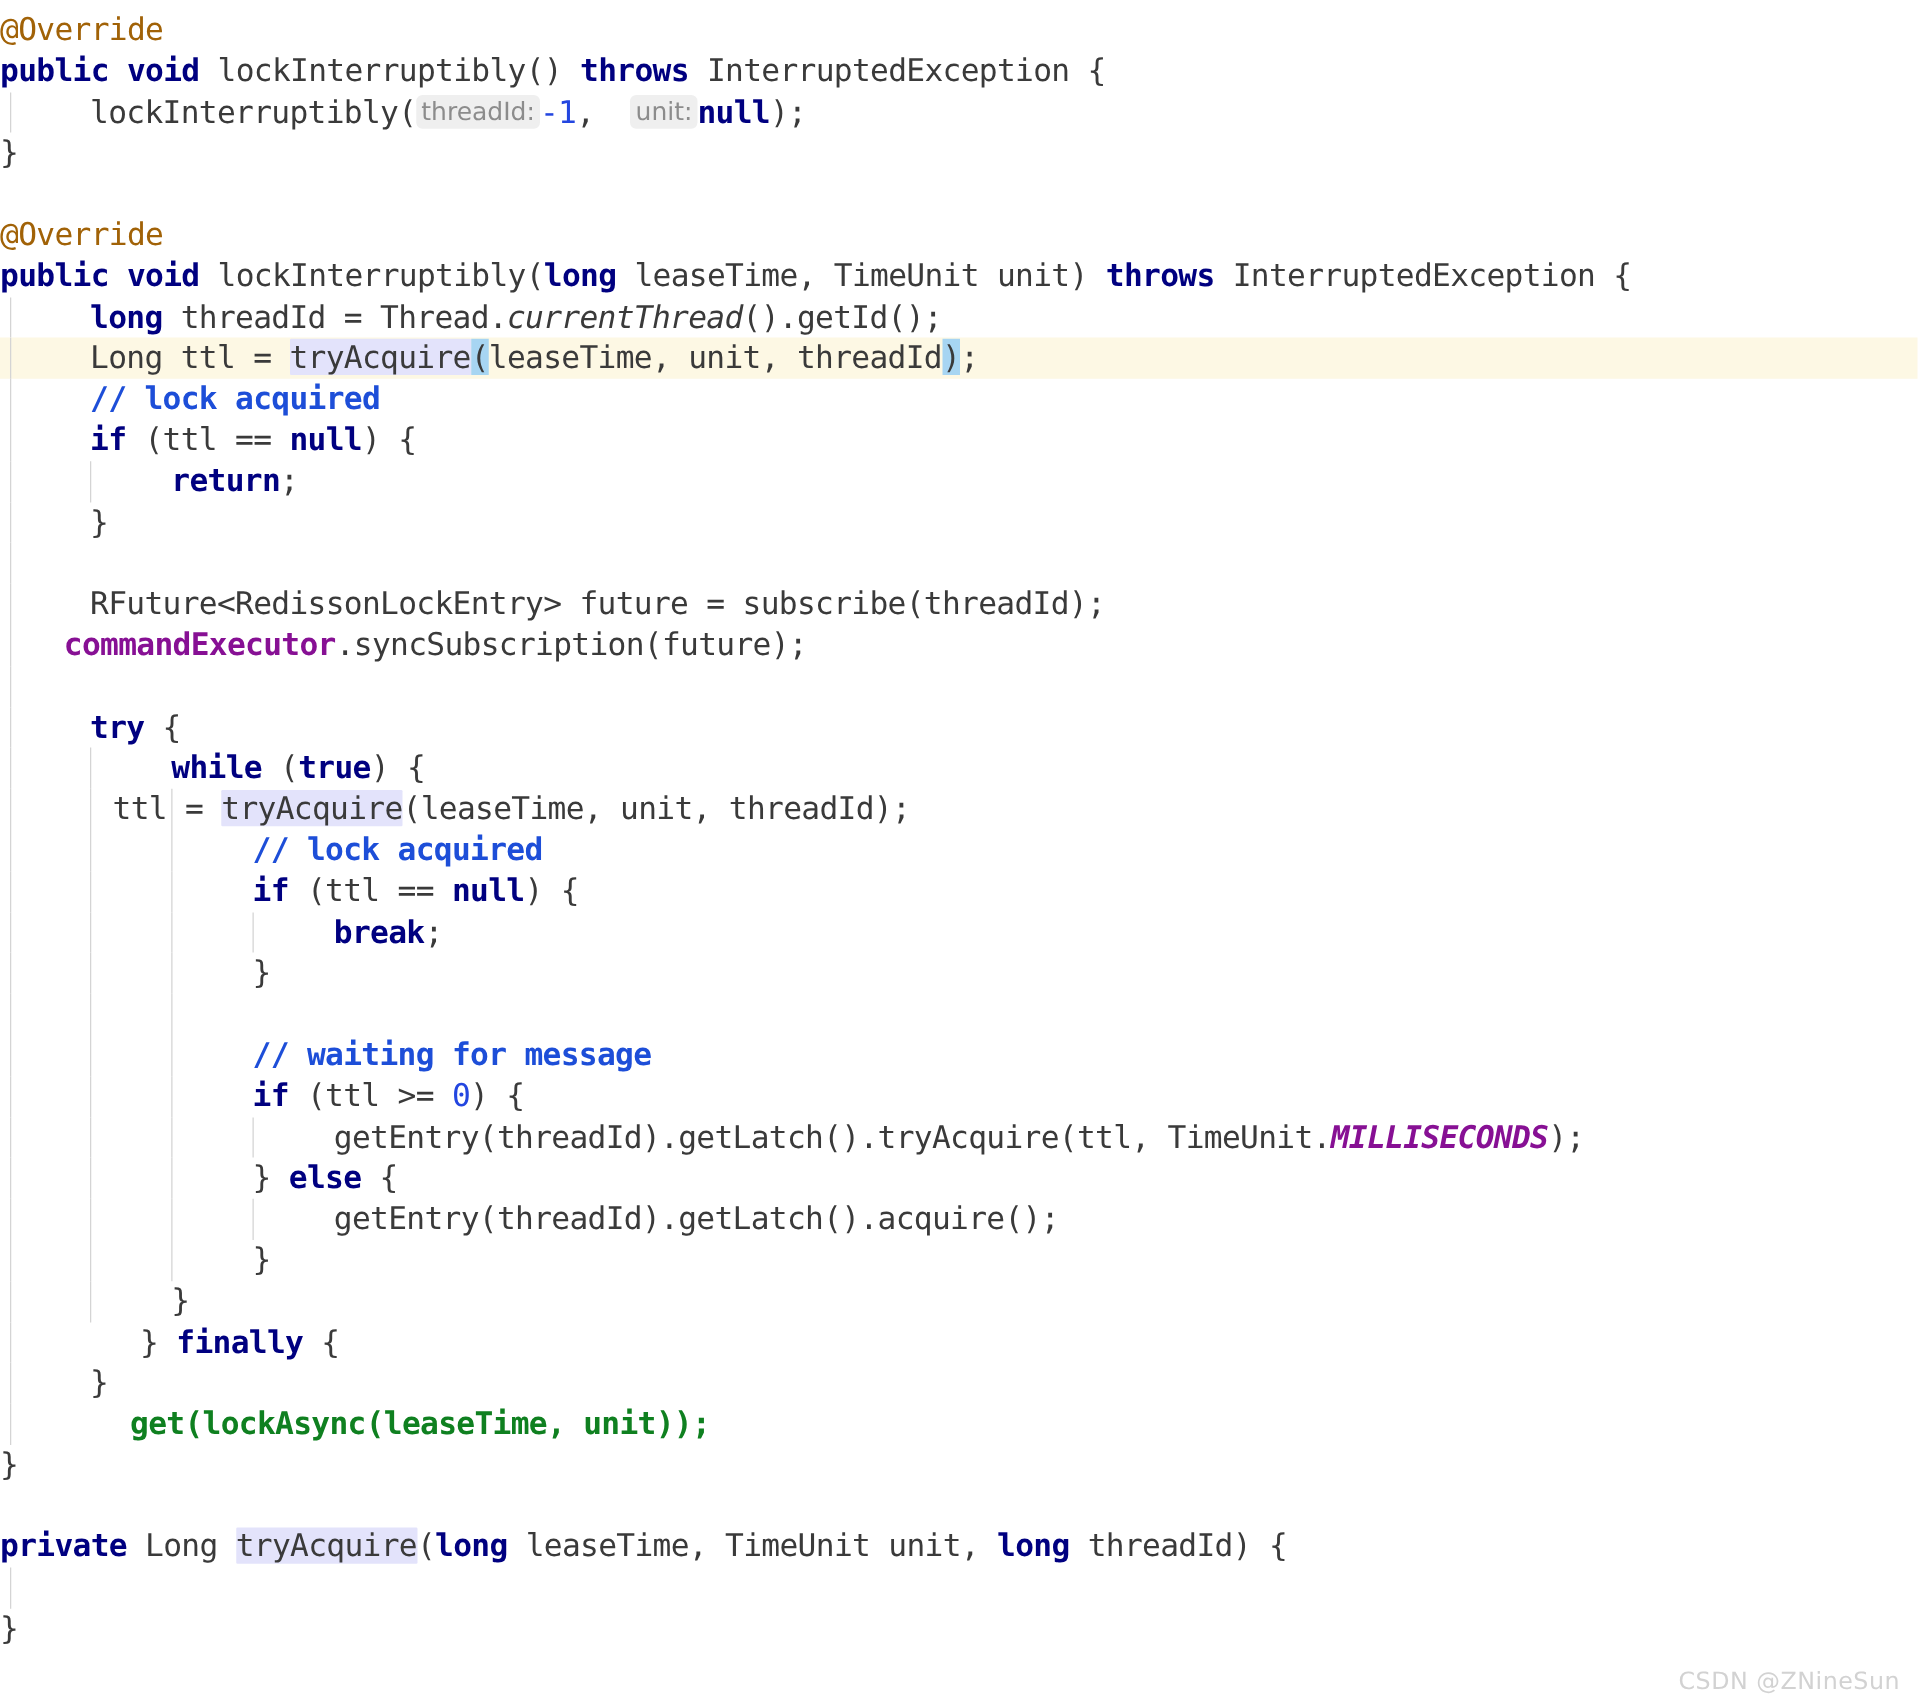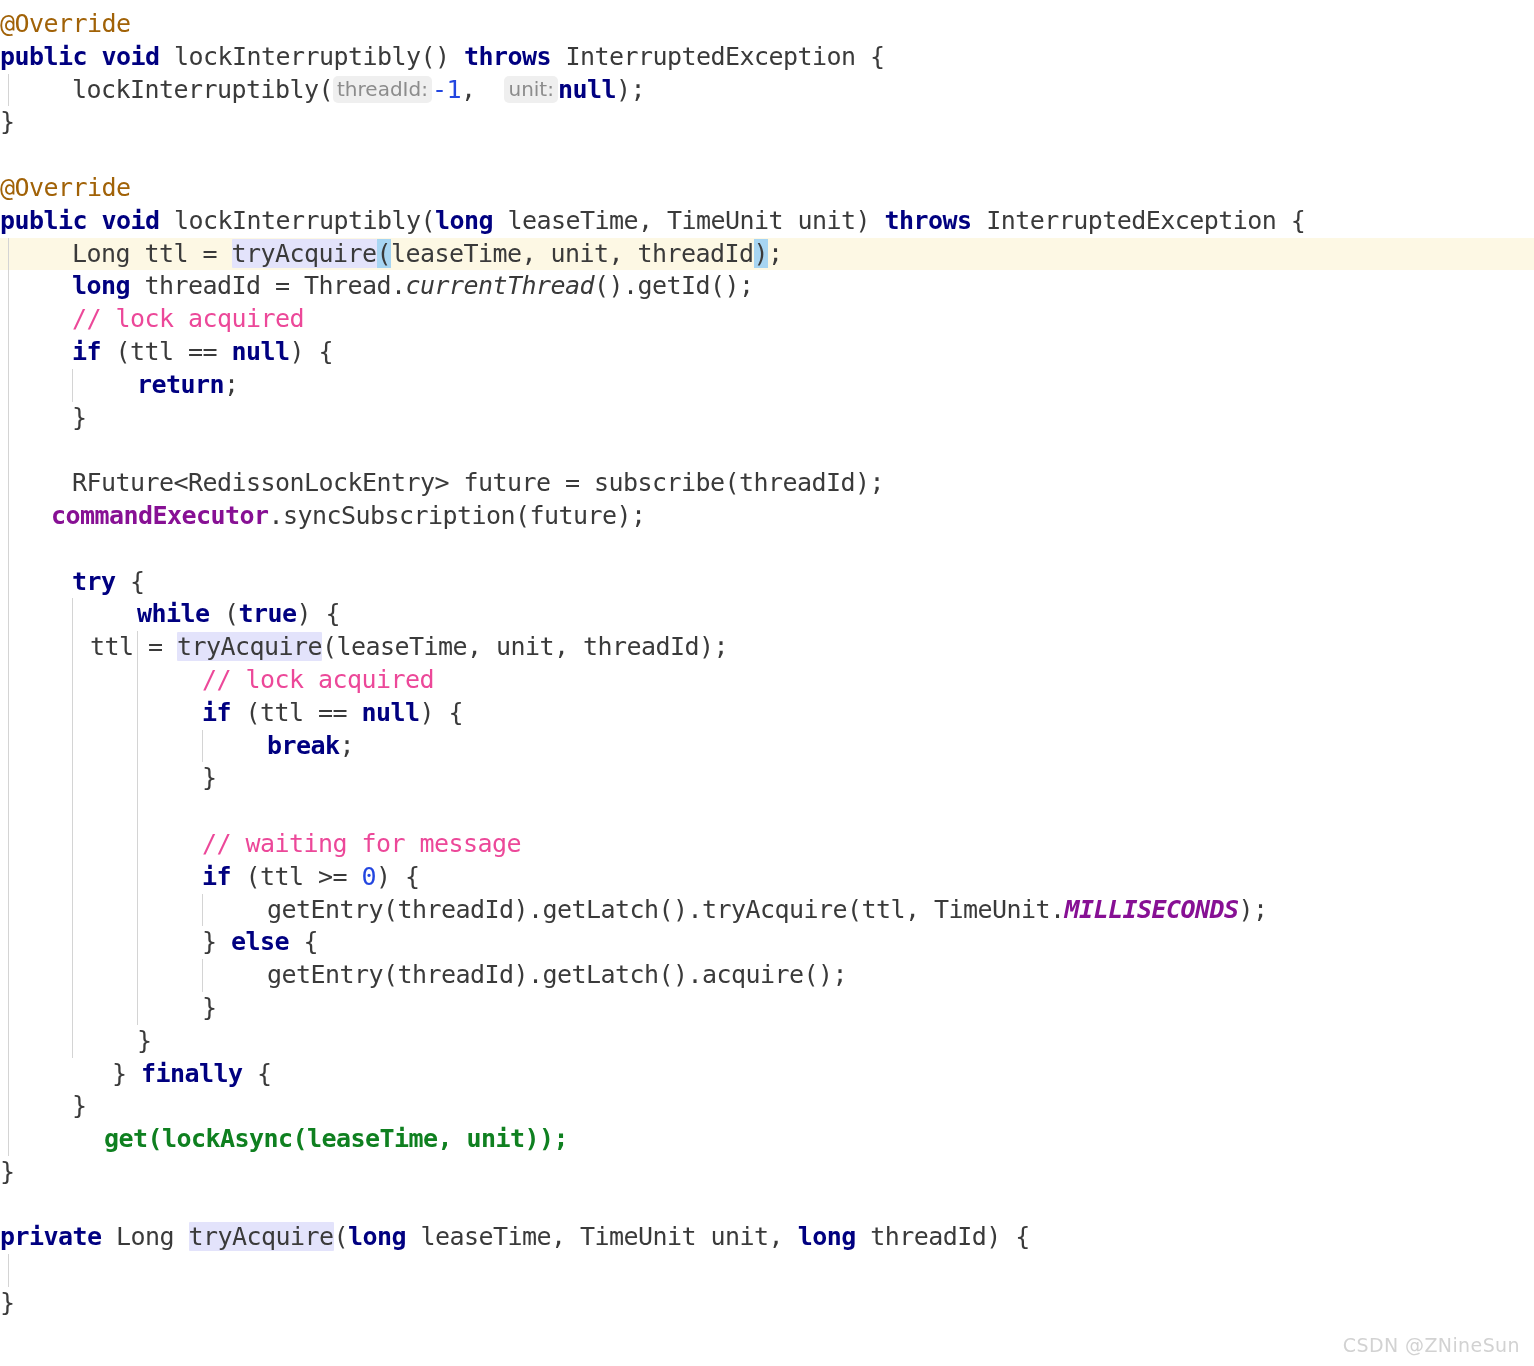--- a/index.html
+++ b/index.html
@@ -50,21 +50,21 @@
     height: 32.8px;
     background: #d4d4d4;
   }
 
   .txt { position: relative; }
 
   
   .kw       { color: #000080; font-weight: bold; }             
   .plain    { color: #3a3a3a; }
   .anno     { color: #a16207; }                                 
-  .cmt      { color: #ec4899; font-weight: normal; }              
+  .cmt      { color: #1d4ed8; font-weight: bold; }              
   .num      { color: #2346e0; }                                 
   .field    { color: #871094; font-weight: bold; }              
   .constant { color: #871094; font-weight: bold; font-style: italic; }  
   .statmeth { color: #3a3a3a; font-style: italic; }             
   .added    { color: #0f8020; font-weight: bold; }              
 
   
   .usage { background: #e3e3fb; border-radius: 1px; }
   
   .brace-match { background: #a7d5f2; }
@@ -107,23 +107,23 @@
   <div class="code-line"><span class="guide" style="left:8px"></span><span class="txt" style="padding-left:72px"><span class="plain">lockInterruptibly(</span><span class="hint">threadId:</span><span class="num">-1</span><span class="plain">,  </span><span class="hint">unit:</span><span class="kw">null</span><span class="plain">);</span></span></div>
 
   <div class="code-line"><span class="txt"><span class="plain">}</span></span></div>
 
   <div class="code-line"></div>
 
   <div class="code-line"><span class="txt"><span class="anno">@Override</span></span></div>
 
   <div class="code-line"><span class="txt"><span class="kw">public void</span><span class="plain"> lockInterruptibly(</span><span class="kw">long</span><span class="plain"> leaseTime, TimeUnit unit) </span><span class="kw">throws</span><span class="plain"> InterruptedException {</span></span></div>
 
+  <div class="code-line"><span class="guide" style="left:8px"></span><span class="txt" style="padding-left:72px"><span class="kw">long</span><span class="plain"> threadId = Thread.</span><span class="statmeth">currentThread</span><span class="plain">().getId();</span></span></div>
+
   <div class="code-line current"><span class="guide" style="left:8px"></span><span class="txt" style="padding-left:72px"><span class="plain">Long ttl = </span><span class="plain usage">tryAcquire</span><span class="plain brace-match">(</span><span class="plain">leaseTime, unit, threadId</span><span class="plain brace-match">)</span><span class="plain">;</span></span></div>
-
-  <div class="code-line"><span class="guide" style="left:8px"></span><span class="txt" style="padding-left:72px"><span class="kw">long</span><span class="plain"> threadId = Thread.</span><span class="statmeth">currentThread</span><span class="plain">().getId();</span></span></div>
 
   <div class="code-line"><span class="guide" style="left:8px"></span><span class="txt" style="padding-left:72px"><span class="cmt">// lock acquired</span></span></div>
 
   <div class="code-line"><span class="guide" style="left:8px"></span><span class="txt" style="padding-left:72px"><span class="kw">if</span><span class="plain"> (ttl == </span><span class="kw">null</span><span class="plain">) {</span></span></div>
 
   <div class="code-line"><span class="guide" style="left:8px"></span><span class="guide" style="left:72px"></span><span class="txt" style="padding-left:137px"><span class="kw">return</span><span class="plain">;</span></span></div>
 
   <div class="code-line"><span class="guide" style="left:8px"></span><span class="txt" style="padding-left:72px"><span class="plain">}</span></span></div>
 
   <div class="code-line"><span class="guide" style="left:8px"></span></div>

